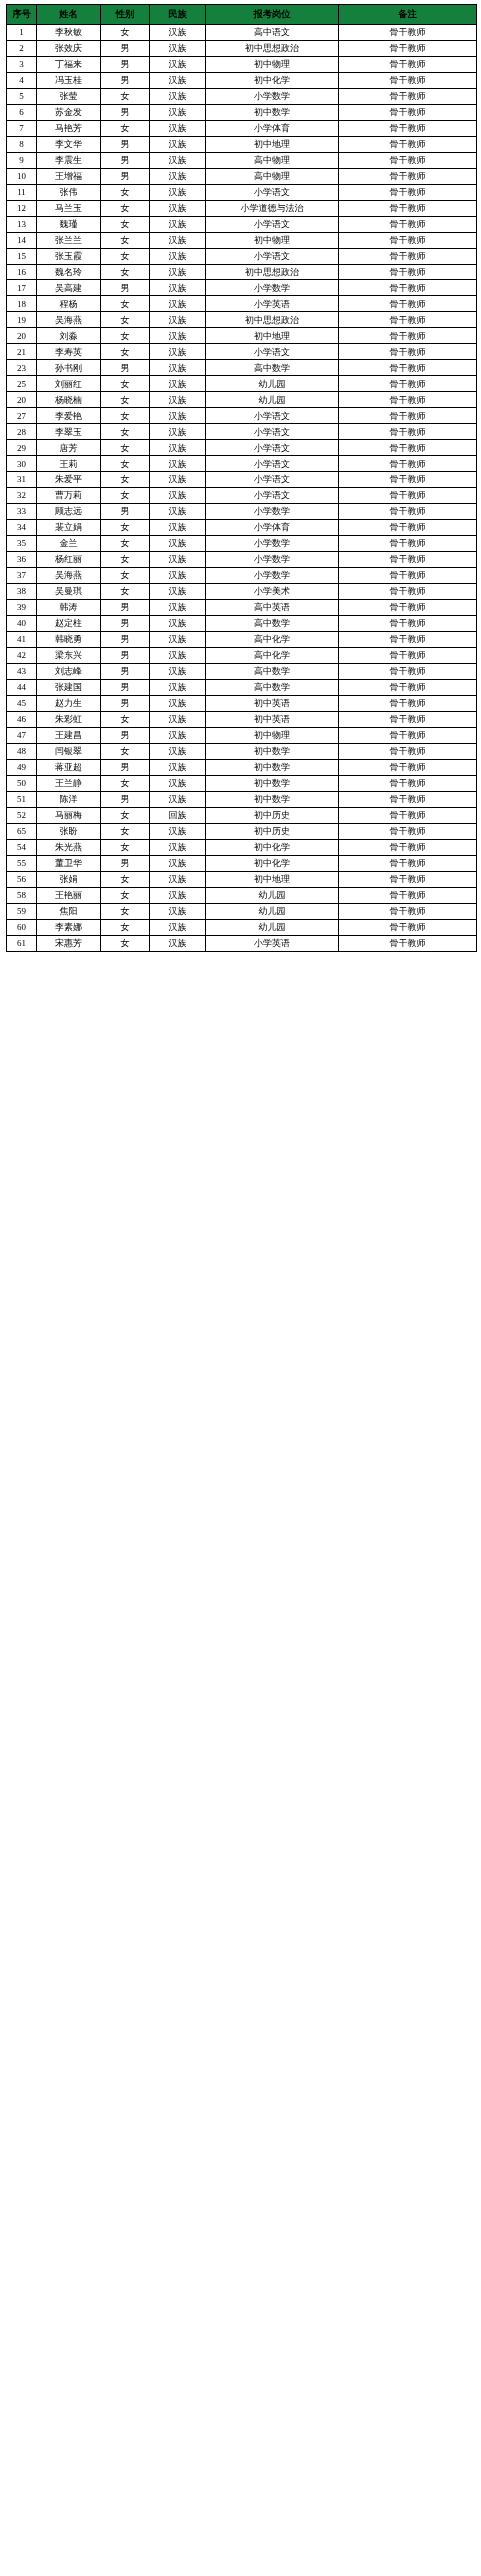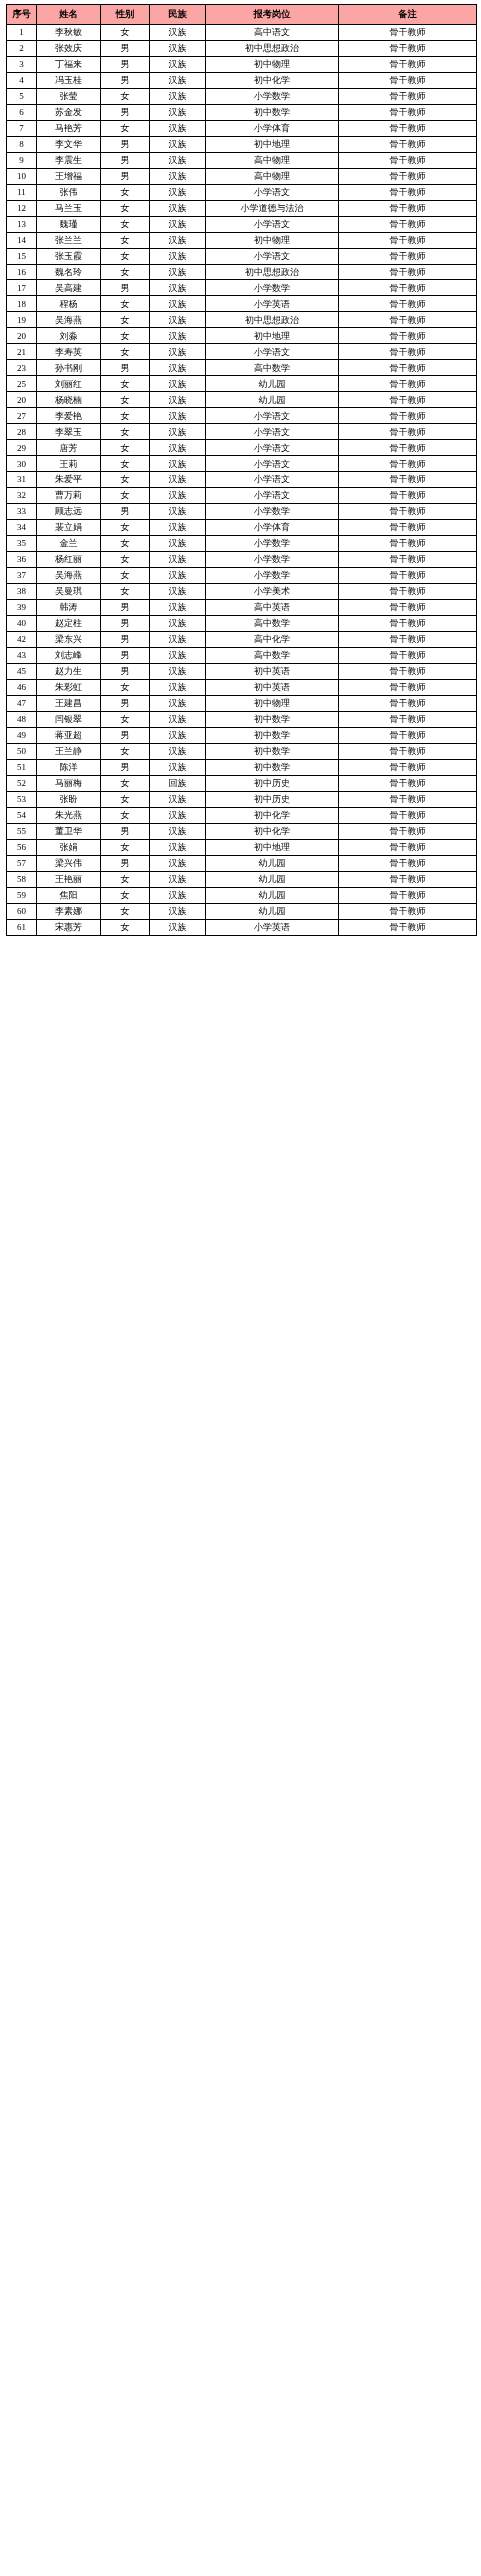--- a/index.html
+++ b/index.html
@@ -27,21 +27,21 @@
     border: 0.7px solid #000000;
     text-align: center;
     vertical-align: middle;
     font-size: 9px;
     line-height: 1.18;
     padding: 2.2px 0.7px;
     word-break: break-all;
   }
   table.roster thead th {
     font-weight: bold;
-    background: #fca5a5;
+    background: #15803d;
     font-size: 9.3px;
     padding: 3.7px 0.7px;
   }
   col.c-index { width: 30px; }
   col.c-name  { width: 64px; }
   col.c-sex   { width: 49px; }
   col.c-eth   { width: 56px; }
   col.c-post  { width: 133px; }
   col.c-note  { width: 138px; }
 
@@ -372,36 +372,52 @@
         </tr>
         <tr>
           <td class="idx">40</td>
           <td class="name">赵定柱</td>
           <td class="sex">男</td>
           <td class="eth">汉族</td>
           <td class="post">高中数学</td>
           <td class="note">骨干教师</td>
         </tr>
         <tr>
+          <td class="idx">41</td>
+          <td class="name">韩晓勇</td>
+          <td class="sex">男</td>
+          <td class="eth">汉族</td>
+          <td class="post">高中化学</td>
+          <td class="note">骨干教师</td>
+        </tr>
+        <tr>
           <td class="idx">42</td>
           <td class="name">梁东兴</td>
           <td class="sex">男</td>
           <td class="eth">汉族</td>
           <td class="post">高中化学</td>
           <td class="note">骨干教师</td>
         </tr>
         <tr>
           <td class="idx">43</td>
           <td class="name">刘志峰</td>
           <td class="sex">男</td>
           <td class="eth">汉族</td>
           <td class="post">高中数学</td>
           <td class="note">骨干教师</td>
         </tr>
         <tr>
+          <td class="idx">44</td>
+          <td class="name">张建国</td>
+          <td class="sex">男</td>
+          <td class="eth">汉族</td>
+          <td class="post">高中数学</td>
+          <td class="note">骨干教师</td>
+        </tr>
+        <tr>
           <td class="idx">45</td>
           <td class="name">赵力生</td>
           <td class="sex">男</td>
           <td class="eth">汉族</td>
           <td class="post">初中英语</td>
           <td class="note">骨干教师</td>
         </tr>
         <tr>
           <td class="idx">46</td>
           <td class="name">朱彩虹</td>
@@ -452,21 +468,21 @@
         </tr>
         <tr>
           <td class="idx">52</td>
           <td class="name">马丽梅</td>
           <td class="sex">女</td>
           <td class="eth">回族</td>
           <td class="post">初中历史</td>
           <td class="note">骨干教师</td>
         </tr>
         <tr>
-          <td class="idx">53</td>
+          <td class="idx">65</td>
           <td class="name">张盼</td>
           <td class="sex">女</td>
           <td class="eth">汉族</td>
           <td class="post">初中历史</td>
           <td class="note">骨干教师</td>
         </tr>
         <tr>
           <td class="idx">54</td>
           <td class="name">朱光燕</td>
           <td class="sex">女</td>
@@ -481,28 +497,20 @@
           <td class="eth">汉族</td>
           <td class="post">初中化学</td>
           <td class="note">骨干教师</td>
         </tr>
         <tr>
           <td class="idx">56</td>
           <td class="name">张娟</td>
           <td class="sex">女</td>
           <td class="eth">汉族</td>
           <td class="post">初中地理</td>
-          <td class="note">骨干教师</td>
-        </tr>
-        <tr>
-          <td class="idx">57</td>
-          <td class="name">梁兴伟</td>
-          <td class="sex">男</td>
-          <td class="eth">汉族</td>
-          <td class="post">幼儿园</td>
           <td class="note">骨干教师</td>
         </tr>
         <tr>
           <td class="idx">58</td>
           <td class="name">王艳丽</td>
           <td class="sex">女</td>
           <td class="eth">汉族</td>
           <td class="post">幼儿园</td>
           <td class="note">骨干教师</td>
         </tr>

